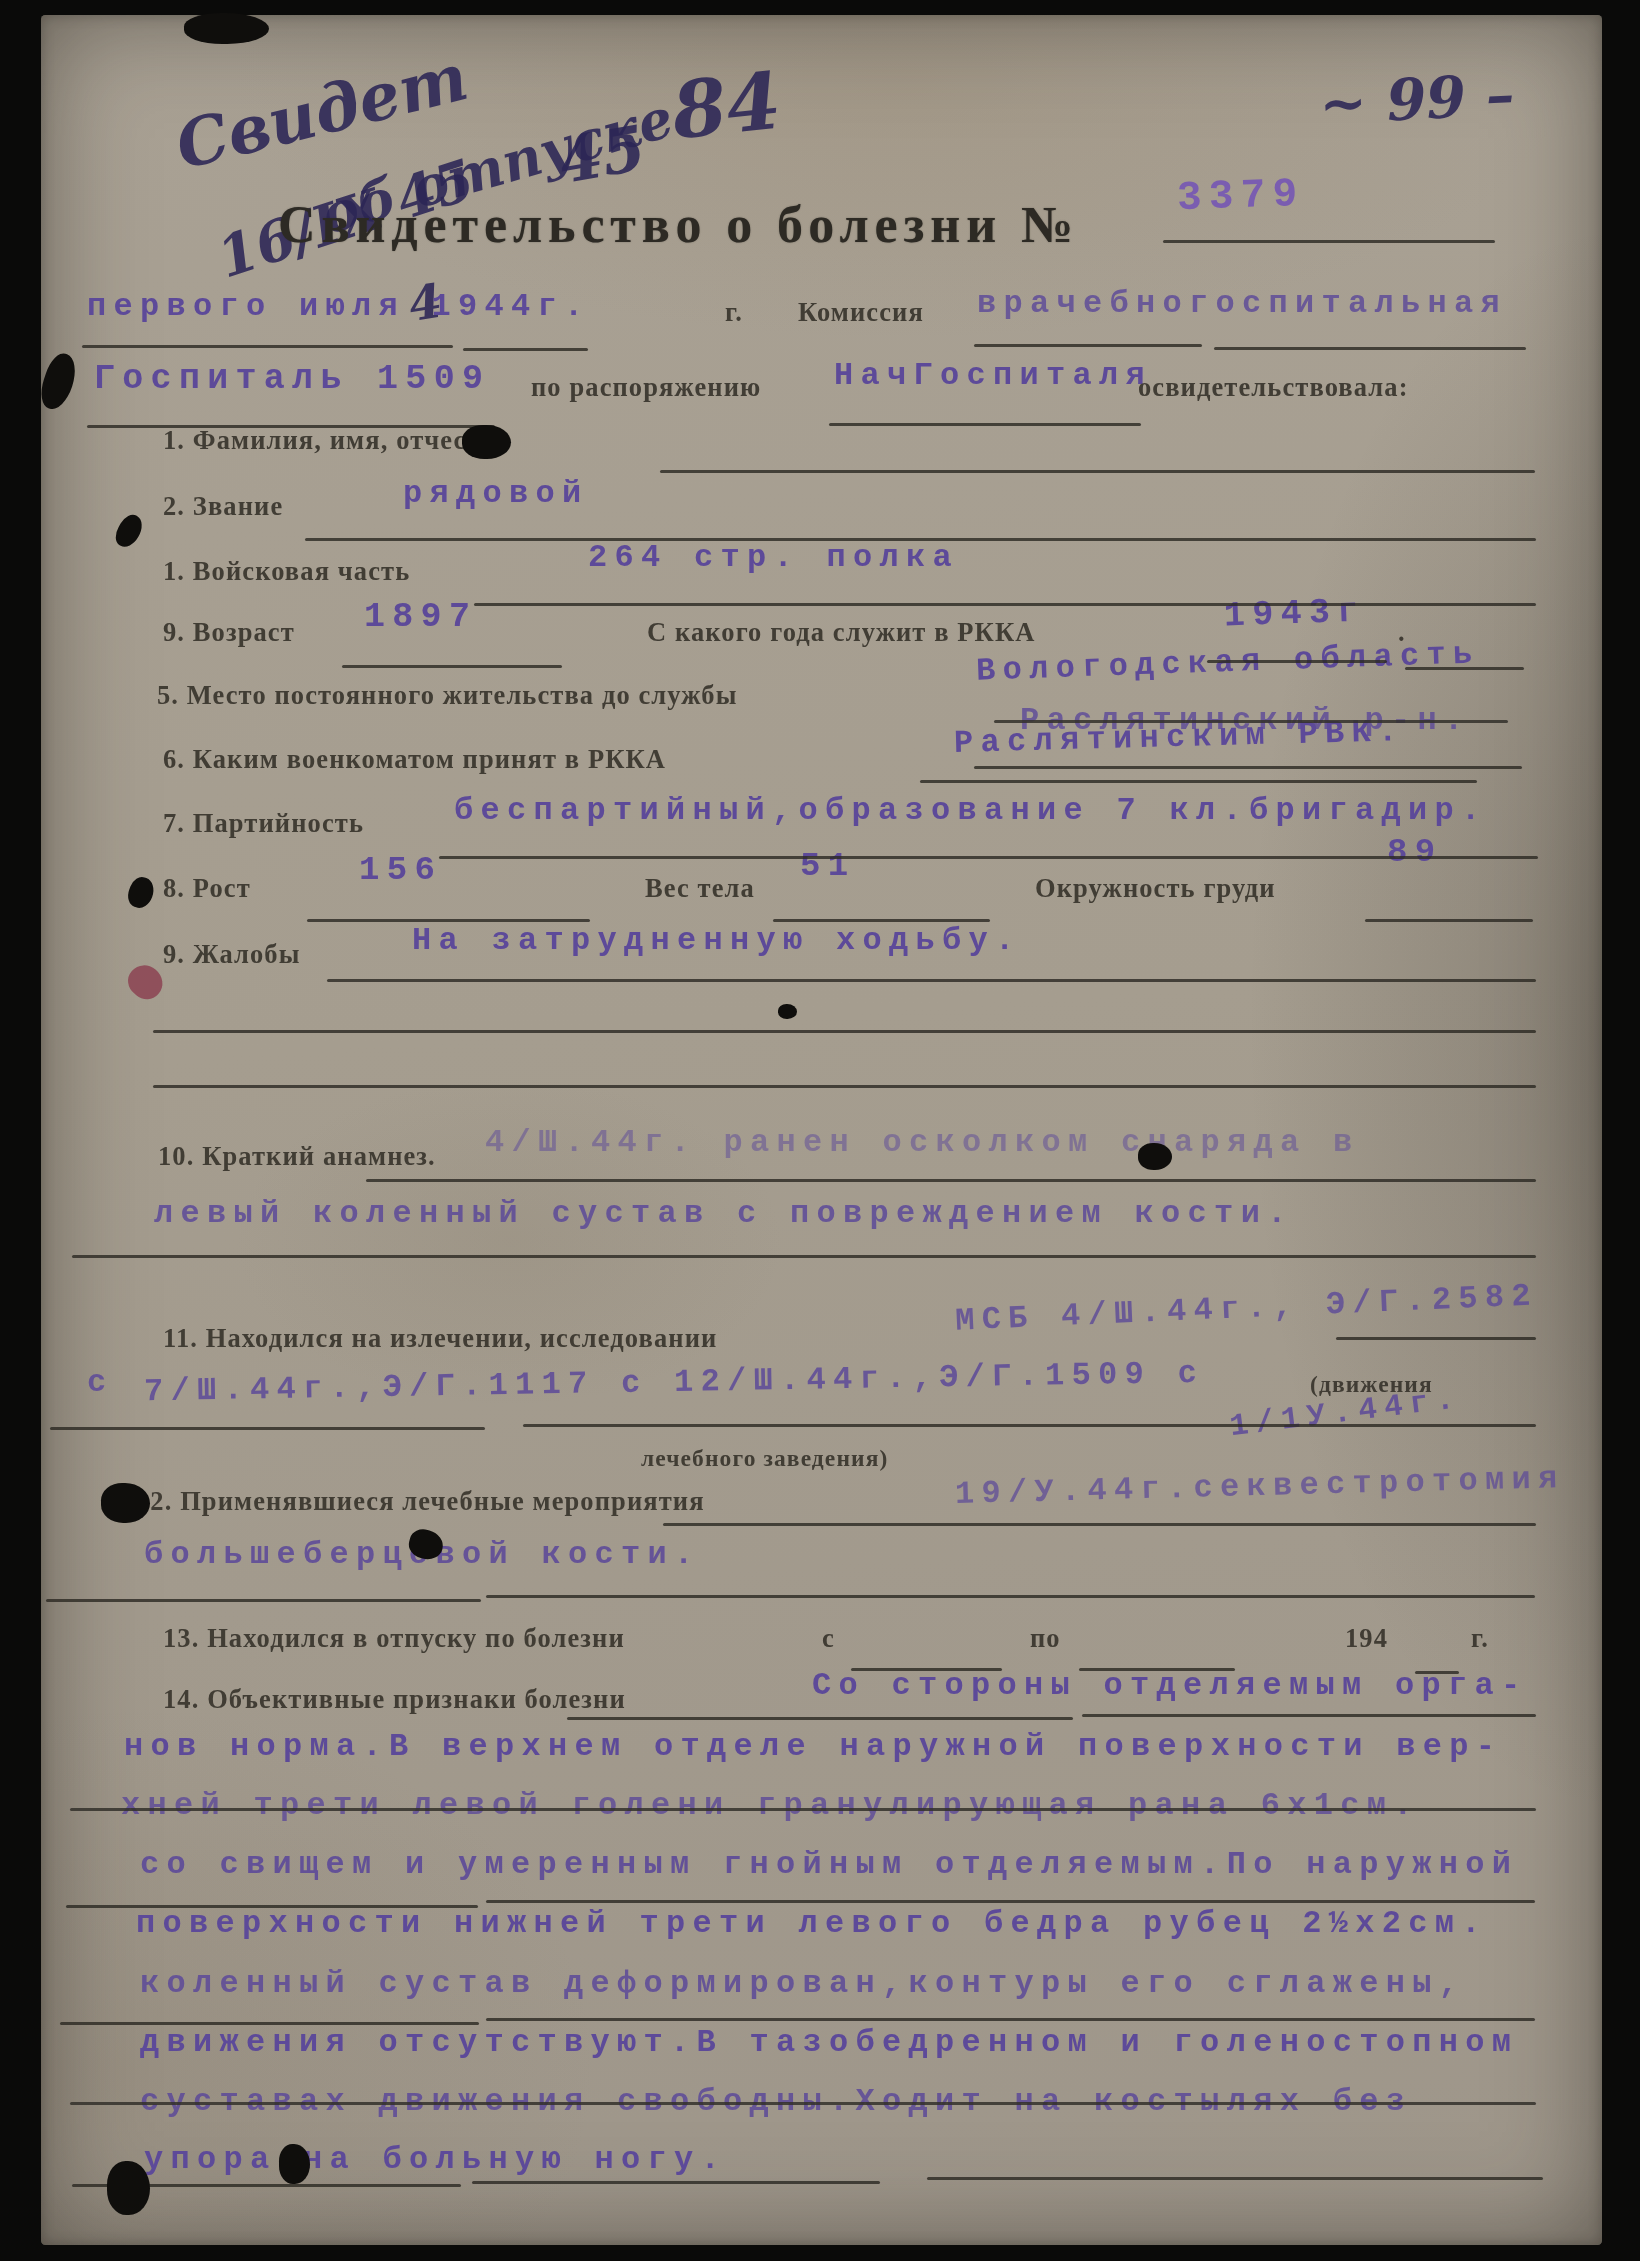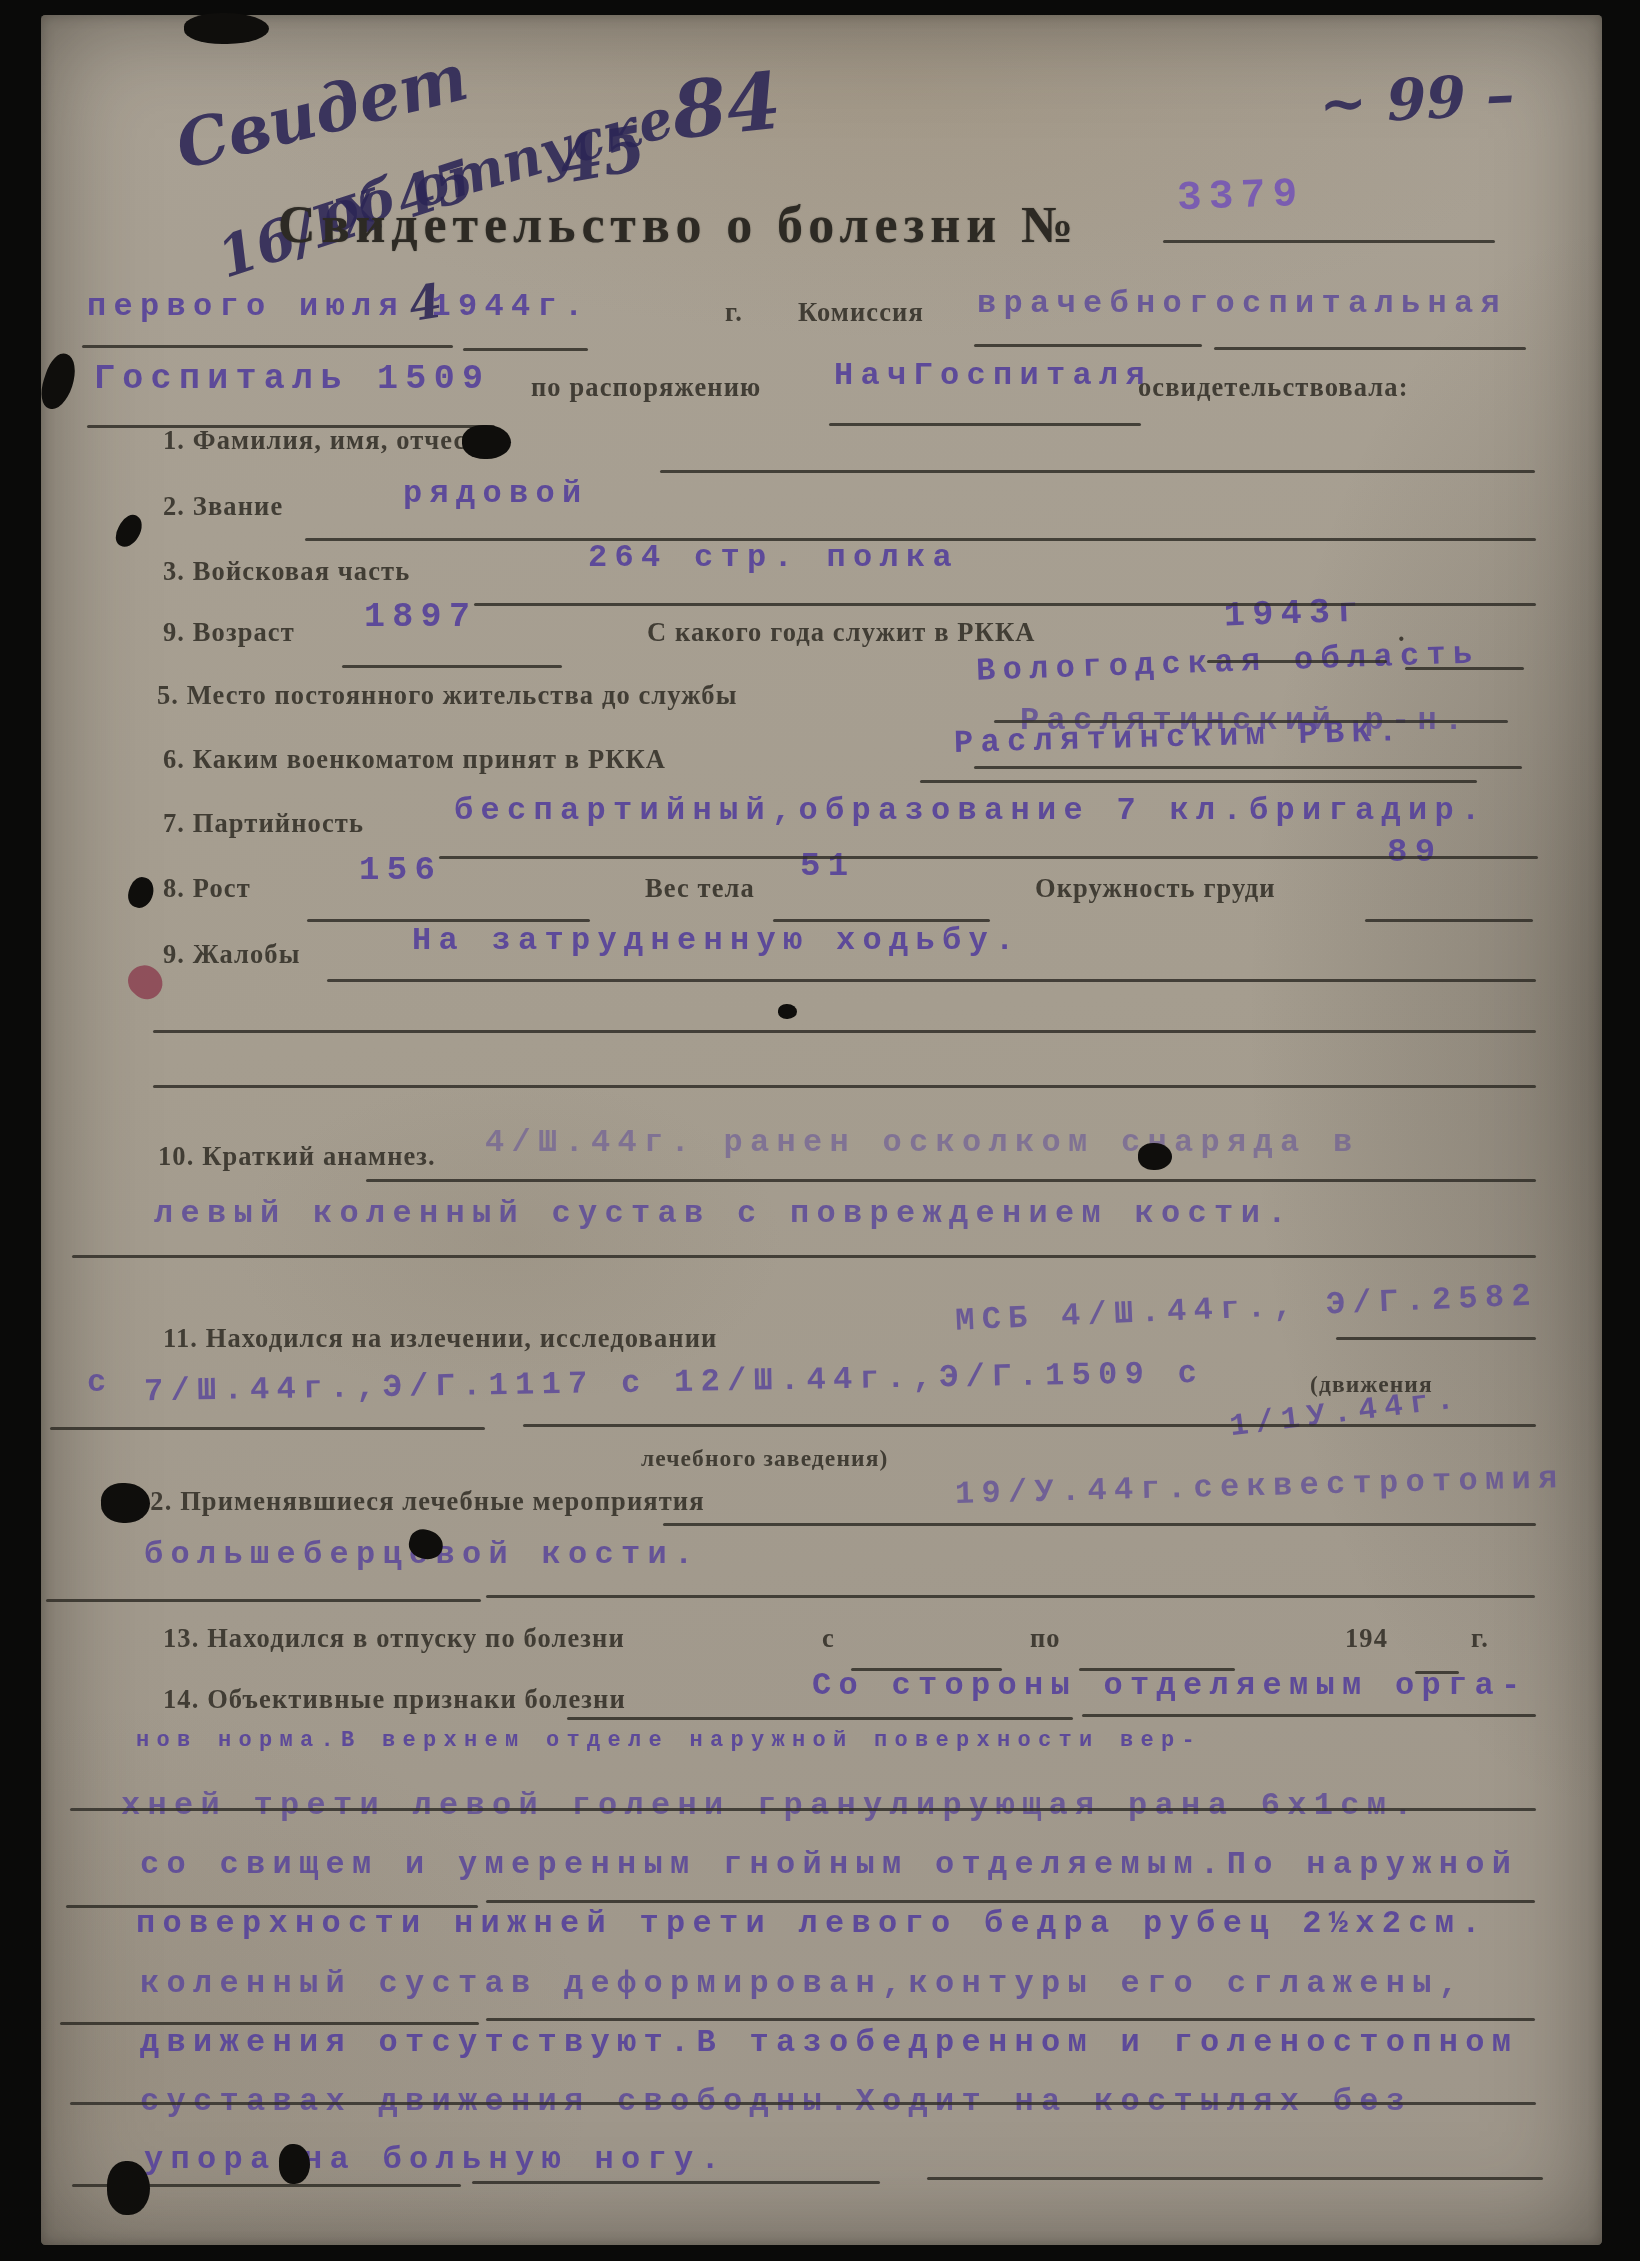--- a/index.html
+++ b/index.html
@@ -54,21 +54,21 @@
   <div class="abs typed" style="left:94px;top:359px;font-size:35px">Госпиталь 1509</div>
   <div class="abs printed" style="left:531px;top:372px;font-size:26.5px">по распоряжению</div>
   <div class="abs typed" style="left:834px;top:357px;font-size:32px">НачГоспиталя</div>
   <div class="abs printed" style="left:1138px;top:372px;font-size:26.5px">освидетельствовала:</div>
 
   <div class="abs printed" style="left:163px;top:425px;font-size:26.5px">1. Фамилия, имя, отчество</div>
 
   <div class="abs printed" style="left:163px;top:491px;font-size:26.5px">2. Звание</div>
   <div class="abs typed" style="left:403px;top:475px;font-size:32px">рядовой</div>
 
-  <div class="abs printed" style="left:163px;top:556px;font-size:26.5px">3. Войсковая часть</div>
+  <div class="abs printed" style="left:163px;top:556px;font-size:26.5px">1. Войсковая часть</div>
   <div class="abs typed" style="left:588px;top:539px;font-size:32px">264 стр. полка</div>
 
   <div class="abs printed" style="left:163px;top:617px;font-size:26.5px">9. Возраст</div>
   <div class="abs typed" style="left:364px;top:597px;font-size:35px">1897</div>
   <div class="abs printed" style="left:647px;top:617px;font-size:26.5px">С какого года служит в РККА</div>
   <div class="abs typed" style="left:1224px;top:594px;font-size:35px;transform:rotate(-2deg)">1943г</div>
   <div class="abs printed" style="left:1398px;top:617px;font-size:26.5px">.</div>
 
   <div class="abs printed" style="left:157px;top:680px;font-size:26.5px">5. Место постоянного жительства до службы</div>
   <div class="abs typed" style="left:976px;top:644px;font-size:32px;transform:rotate(-2deg)">Вологодская область</div>
@@ -107,21 +107,21 @@
   <div class="abs typed" style="left:144px;top:1536px;font-size:32px;opacity:.88">большеберцовой кости.</div>
 
   <div class="abs printed" style="left:163px;top:1623px;font-size:26.5px">13. Находился в отпуску по болезни</div>
   <div class="abs printed" style="left:822px;top:1623px;font-size:26.5px">с</div>
   <div class="abs printed" style="left:1030px;top:1623px;font-size:26.5px">по</div>
   <div class="abs printed" style="left:1345px;top:1623px;font-size:26.5px">194</div>
   <div class="abs printed" style="left:1471px;top:1623px;font-size:26.5px">г.</div>
 
   <div class="abs printed" style="left:163px;top:1684px;font-size:26.5px">14. Объективные признаки болезни</div>
   <div class="abs typed" style="left:812px;top:1667px;font-size:32px">Со стороны отделяемым орга-</div>
-  <div class="abs typed" style="left:136px;top:1728px;font-size:22px">нов норма.В верхнем отделе наружной поверхности вер-</div>
+  <div class="abs typed" style="left:124px;top:1728px;font-size:32px">нов норма.В верхнем отделе наружной поверхности вер-</div>
   <div class="abs typed" style="left:121px;top:1787px;font-size:32px;opacity:.8">хней трети левой голени гранулирующая рана 6х1см.</div>
   <div class="abs typed" style="left:140px;top:1846px;font-size:32px;opacity:.9">со свищем и умеренным гнойным отделяемым.По наружной</div>
   <div class="abs typed" style="left:136px;top:1905px;font-size:32px">поверхности нижней трети левого бедра рубец 2½х2см.</div>
   <div class="abs typed" style="left:140px;top:1965px;font-size:32px;opacity:.85">коленный сустав деформирован,контуры его сглажены,</div>
   <div class="abs typed" style="left:140px;top:2024px;font-size:32px">движения отсутствуют.В тазобедренном и голеностопном</div>
   <div class="abs typed" style="left:140px;top:2083px;font-size:32px;opacity:.85">суставах движения свободны.Ходит на костылях без</div>
   <div class="abs typed" style="left:144px;top:2141px;font-size:32px">упора на больную ногу.</div>
 <div class="rule" style="left: 1163px; top: 240px; width: 332px;"></div>
     <div class="rule" style="left: 82px; top: 345px; width: 371px;"></div>
     <div class="rule" style="left: 463px; top: 348px; width: 125px;"></div>

